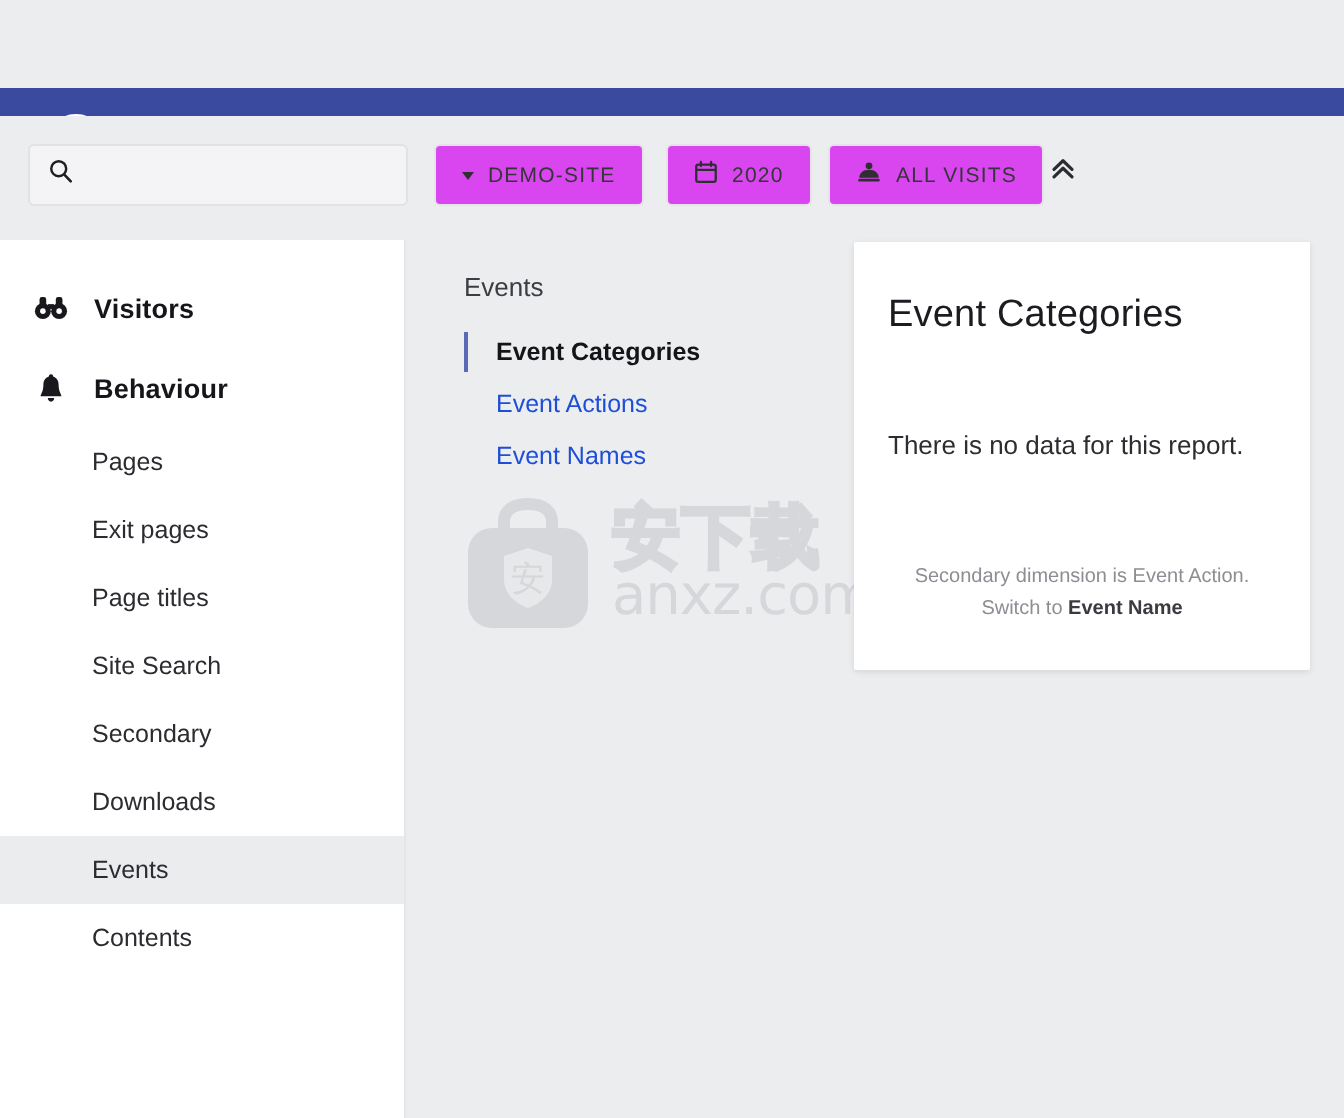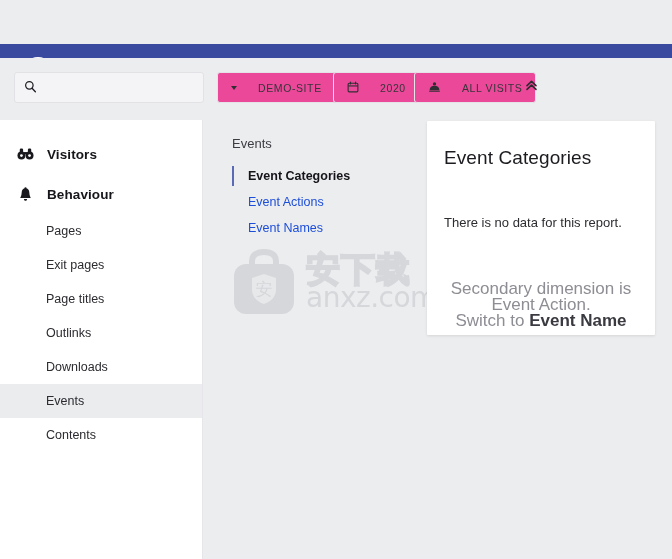--- a/index.html
+++ b/index.html
@@ -82,27 +82,27 @@
     color: #333;
     width: 150px;
     margin-left: 6px;
     font-family: "Liberation Sans", sans-serif;
   }
 
   .pill {
     position: absolute;
     top: 14px;
     height: 31px;
-    background: #ec4899;
+    background: #d946ef;
     border: 1px solid #e4e4e8;
     border-radius: 3px;
     display: flex;
     align-items: center;
     justify-content: center;
-    gap: 21px;
+    gap: 7px;
     padding: 0 13px;
     font-size: 10.5px;
     letter-spacing: 0.6px;
     color: #35353a;
     cursor: pointer;
     white-space: nowrap;
   }
   #pill-site { left: 217px; }
   #pill-date { left: 333px; align-items: center; }
   #pill-segment { left: 414px; }
@@ -273,21 +273,21 @@
     position: absolute;
     left: 17px; top: 94px;
     font-size: 13px;
     color: #2c2c31;
   }
   .report-footer {
     position: absolute;
     left: 0; right: 0;
     top: 160px;
     text-align: center;
-    font-size: 17px;
+    font-size: 10px;
     line-height: 16px;
     color: #8d8d94;
   }
   .report-footer .switch-link {
     color: #3a3a41;
     font-weight: bold;
     cursor: pointer;
   }
 </style>
 </head>
@@ -394,21 +394,24 @@
       <div class="nav-sub">
         <span>Pages</span>
       </div>
       <div class="nav-sub">
         <span>Exit pages</span>
       </div>
       <div class="nav-sub">
         <span>Page titles</span>
       </div>
       <div class="nav-sub">
-        <span>Outlinks</span>
+        <span>Site Search</span>
+      </div>
+      <div class="nav-sub">
+        <span>Secondary</span>
       </div>
       <div class="nav-sub">
         <span>Downloads</span>
       </div>
       <div class="nav-sub active">
         <span>Events</span>
       </div>
       <div class="nav-sub">
         <span>Contents</span>
       </div>

